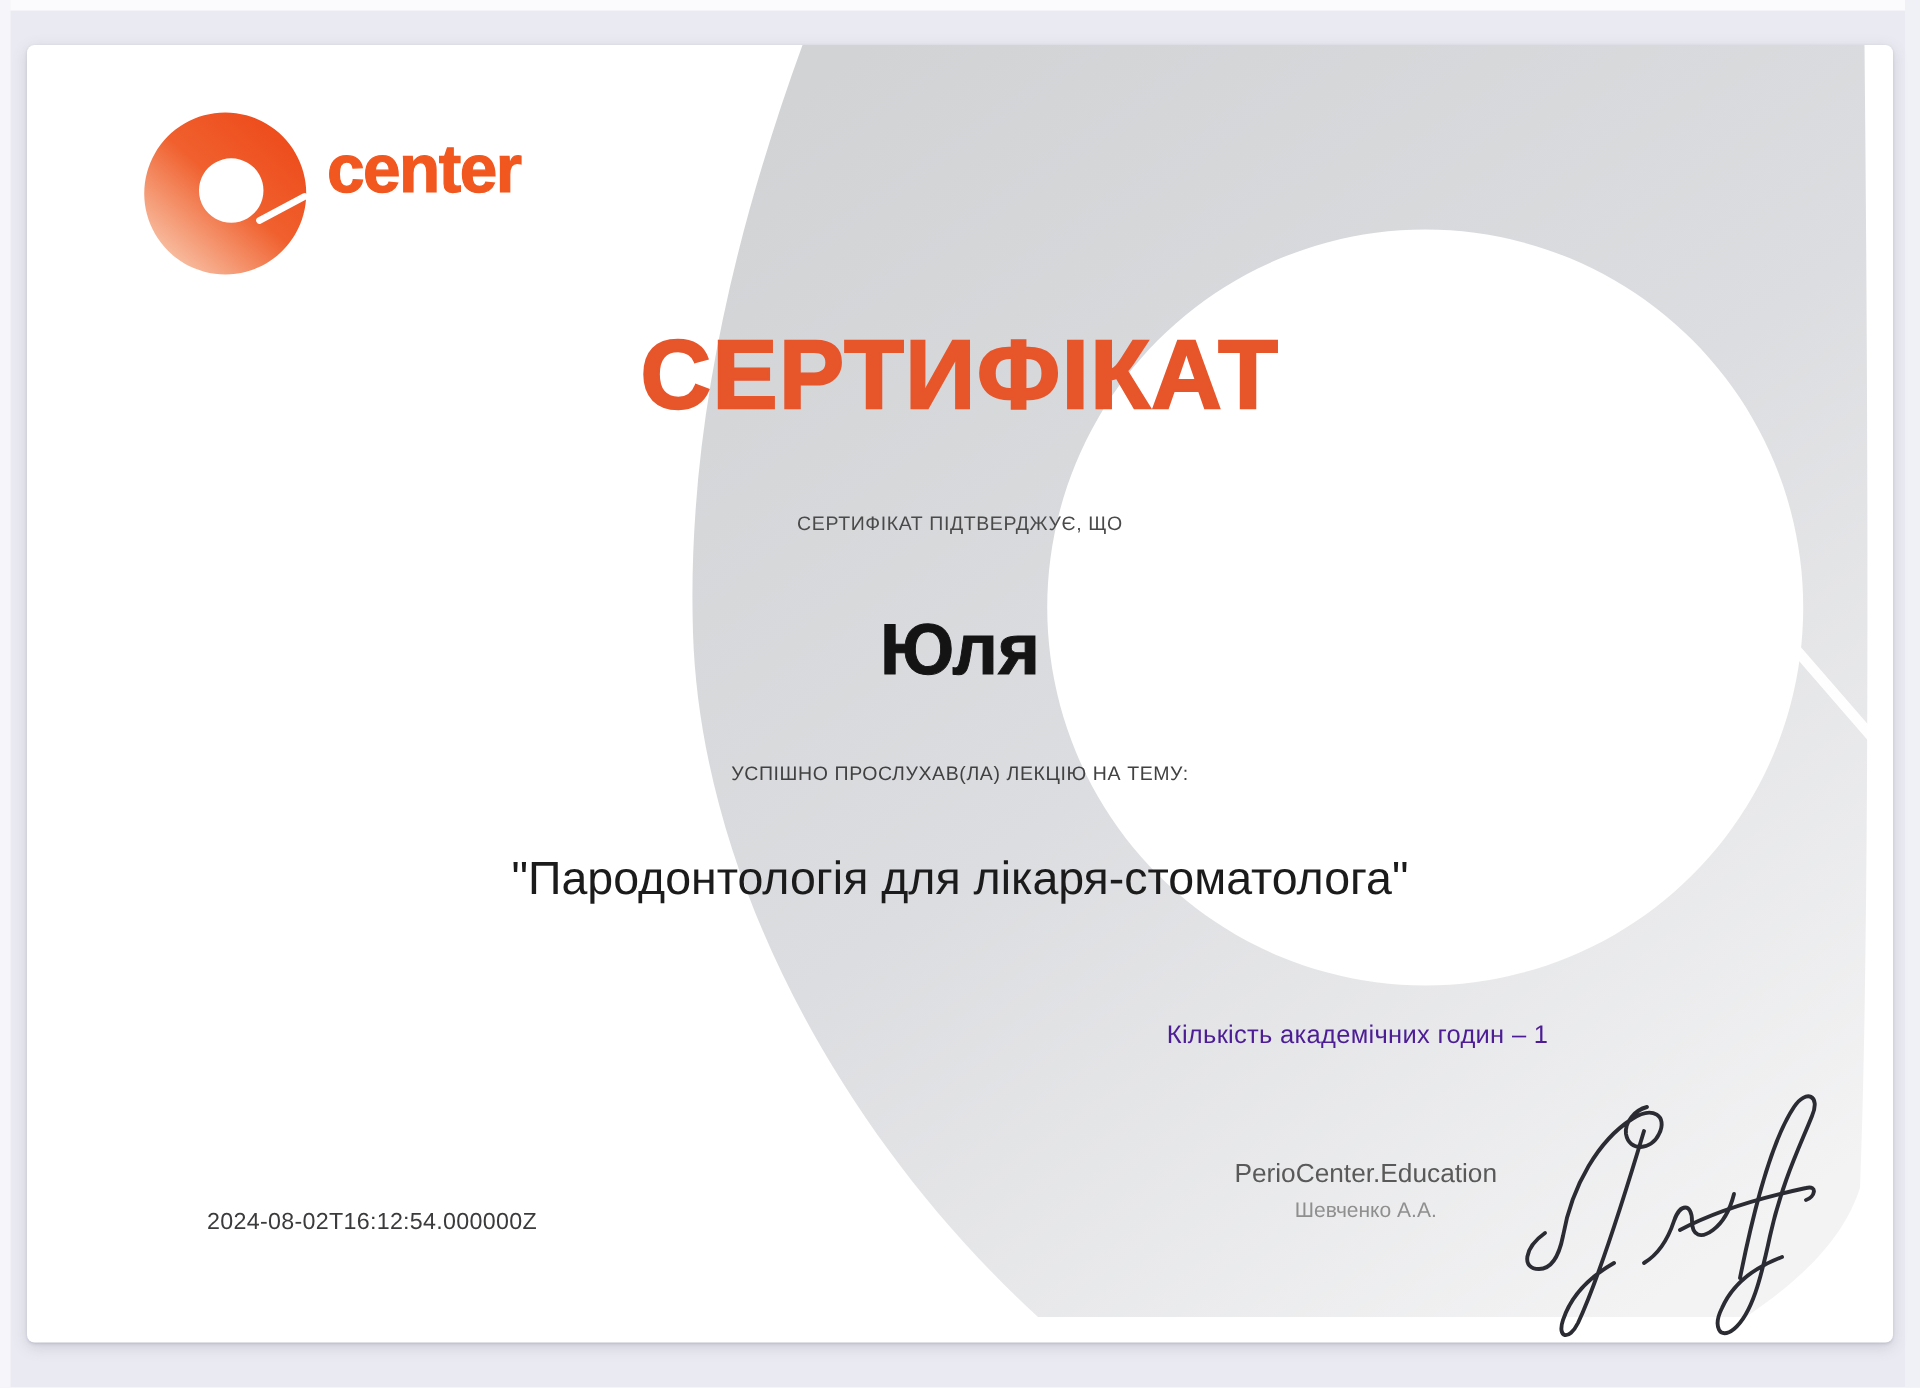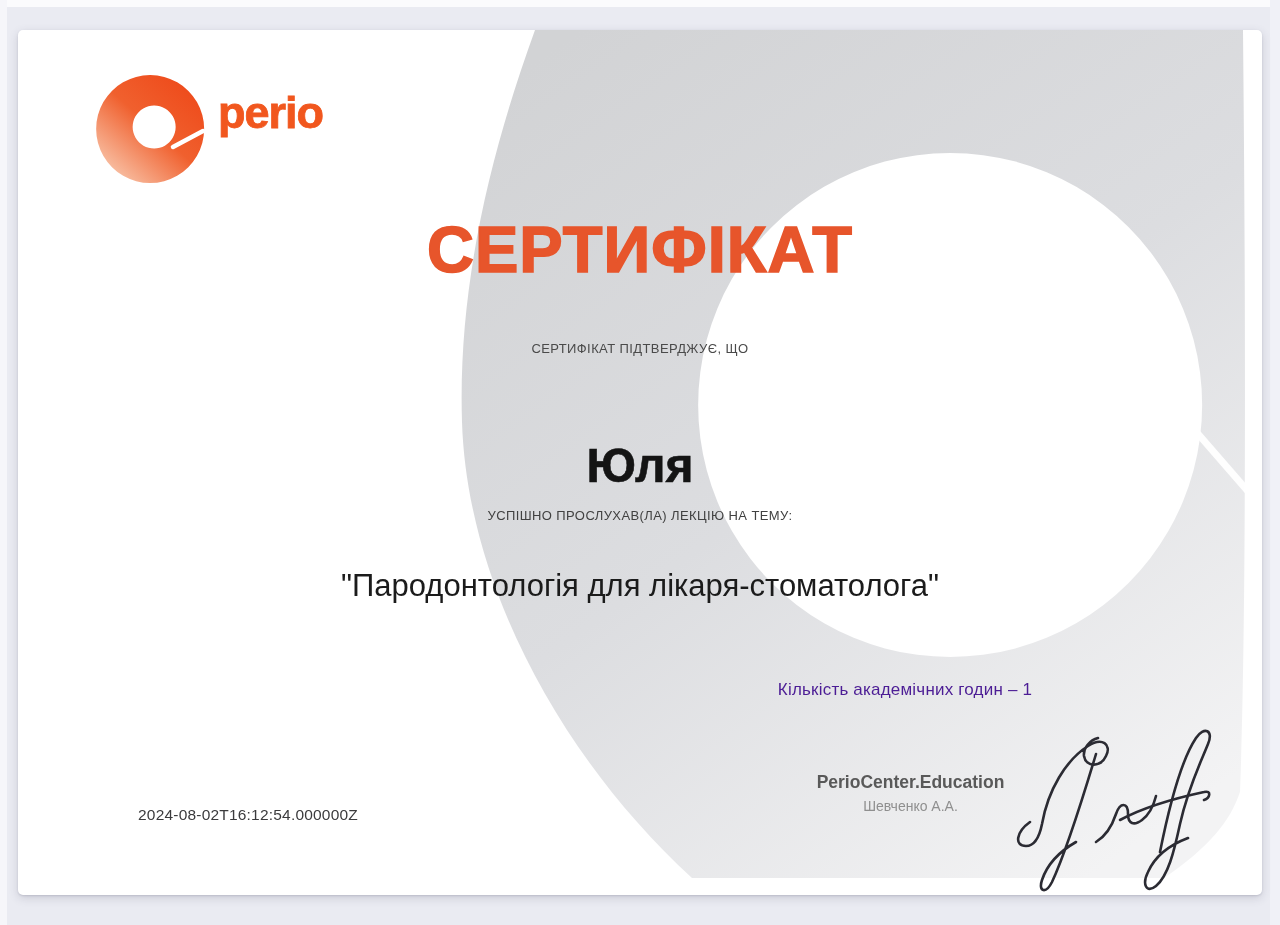--- a/index.html
+++ b/index.html
@@ -31,38 +31,38 @@
     left:0;right:0;top:182px;text-align:center;
     font-size:65px;font-weight:bold;letter-spacing:1px;
     color:#E7552B;-webkit-text-stroke:1.6px #E7552B;
   }
   .confirm-label{
     left:0;right:0;top:311px;text-align:center;
     font-size:13px;letter-spacing:0.4px;color:#4a4a4a;
   }
   .recipient{
     left:0;right:0;top:376px;text-align:center;
-    font-size:48px;font-weight:bold;color:#141414;margin-top:32px;
+    font-size:48px;font-weight:bold;color:#141414;
     -webkit-text-stroke:0.6px #141414;
   }
   .completion-label{
     left:0;right:0;top:478px;text-align:center;
     font-size:13px;letter-spacing:0.4px;color:#414141;
   }
   .lecture-title{
     left:0;right:0;top:538px;text-align:center;
     font-size:31px;color:#1b1b1b;
   }
   .hours{
     left:637px;top:650px;width:500px;text-align:center;
     font-size:17px;color:#4c1d95;letter-spacing:0.2px;
   }
   .signer{left:730px;top:740px;width:325px;text-align:center;color:#666;}
   .signer .role{font-size:16px;font-weight:bold;color:#636363;line-height:24px;}
-  .signer .org{font-size:17.5px;font-weight:bold;color:#595959;line-height:24px;}
+  .signer .org{font-size:17.5px;font-weight:normal;color:#595959;line-height:24px;}
   .signer .sname{font-size:14px;color:#8f8f8f;line-height:24px;}
   .signature{left:982px;top:672px;width:220px;height:212px;}
   .timestamp{
     left:120px;top:776px;font-size:15.5px;color:#3b3b3d;letter-spacing:0.2px;
   }
 </style>
 </head>
 <body>
 
 <div class="edge-top"></div>
@@ -98,21 +98,21 @@
         <stop offset="0" stop-color="#ee4b1b"></stop>
         <stop offset="0.45" stop-color="#f0602e"></stop>
         <stop offset="1" stop-color="#f9cdb4"></stop>
       </linearGradient>
     </defs>
     <path fill="url(#logoGrad)" fill-rule="evenodd" d="M 54 3 A 54 54 0 1 0 54.3 3 Z
          M 58 33.5 A 21.5 21.5 0 1 0 58.3 33.5 Z"></path>
     <path d="M 77 75 L 107 59" stroke="#ffffff" stroke-width="4.5" stroke-linecap="round" fill="none"></path>
   </svg>
   <div class="abs logo-text">
-    <div>perio</div>
+    <div>center</div>
   </div>
 
   <div class="abs cert-title">СЕРТИФІКАТ</div>
 
   <div class="abs confirm-label">СЕРТИФІКАТ ПІДТВЕРДЖУЄ, ЩО</div>
 
   <div class="abs recipient">Юля</div>
 
   <div class="abs completion-label">УСПІШНО ПРОСЛУХАВ(ЛА) ЛЕКЦІЮ НА ТЕМУ:</div>
 

